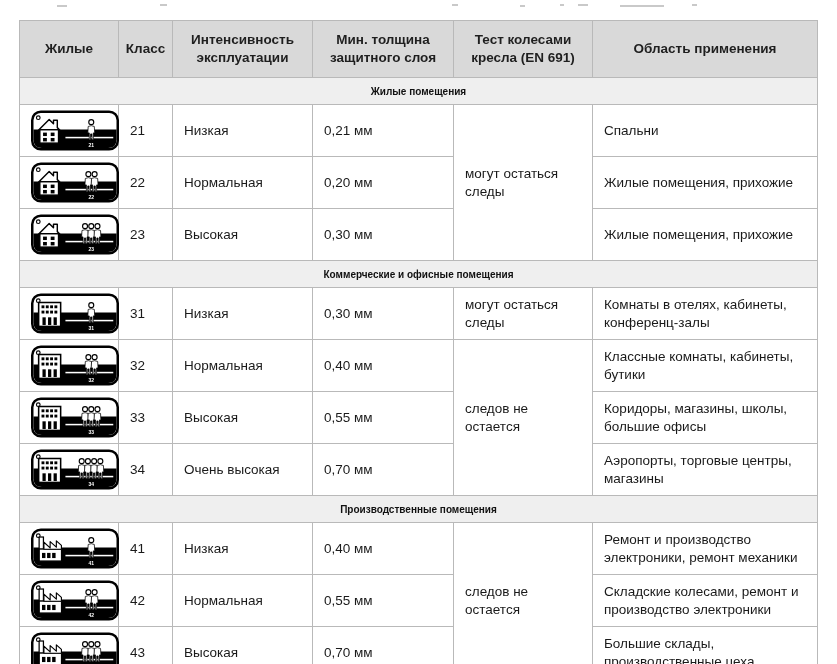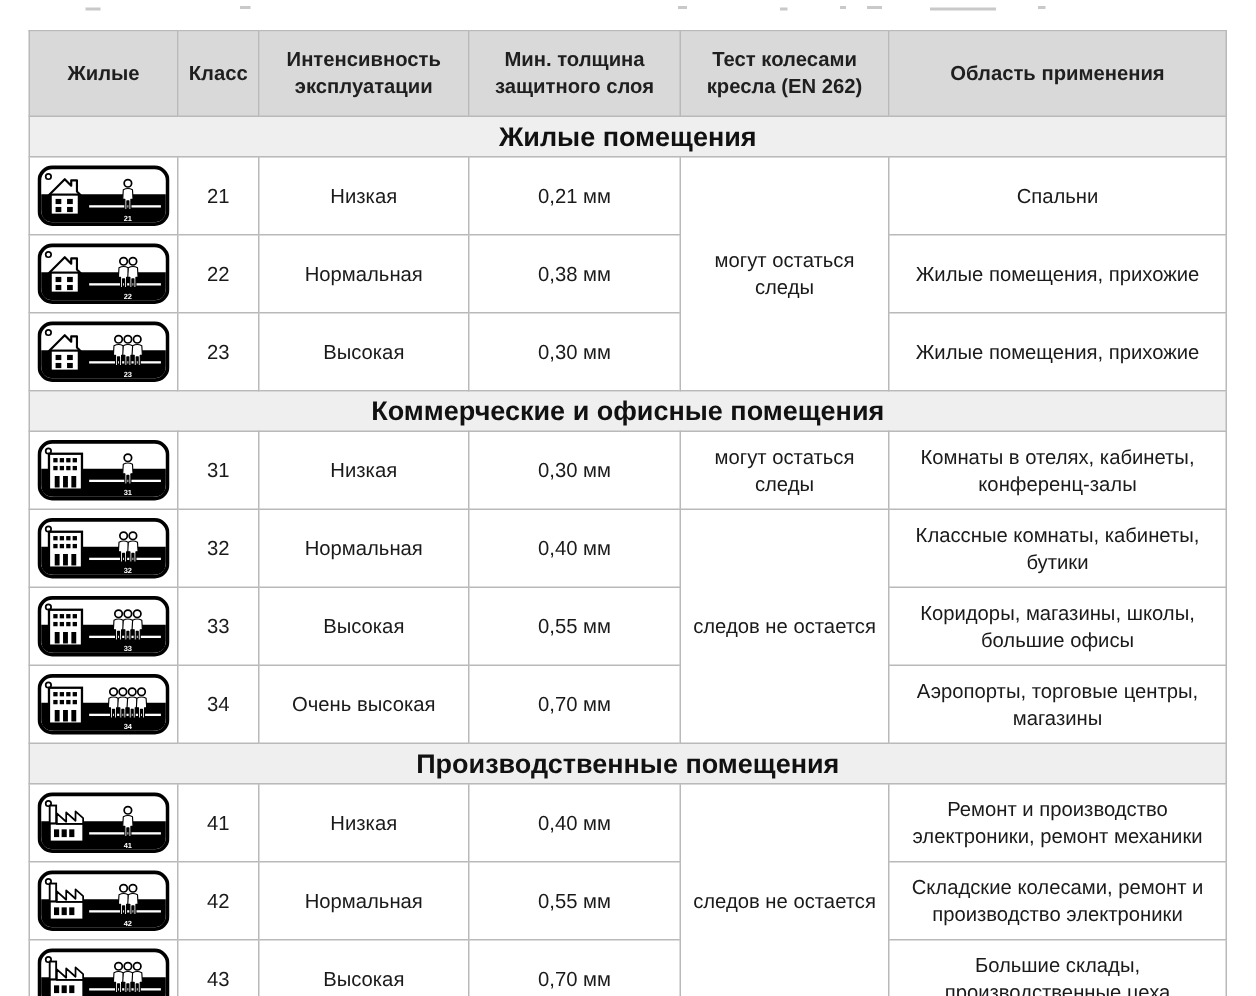--- a/index.html
+++ b/index.html
@@ -16,24 +16,24 @@
   col.c-intensity{width:140px;}
   col.c-thickness{width:141px;}
   col.c-test{width:139px;}
   col.c-app{width:225px;}
   th,td{border:1px solid #b9b9b9;vertical-align:middle;}
   th{
     background:#d9d9d9;height:52px;font-size:13.5px;font-weight:bold;
     text-align:center;padding:2px 6px;color:#1f1f1f;line-height:1.35;
   }
   tr.section td{
-    background:#efefef;height:22px;font-size:18px;font-weight:bold;
+    background:#efefef;height:22px;font-size:10px;font-weight:bold;
     text-align:center;padding:2px 4px;color:#111;
   }
-  tr.data td{height:47px;font-size:13.5px;text-align:center;padding:2px 1px;line-height:1.3;}
+  tr.data td{height:47px;font-size:13.5px;text-align:left;padding:2px 11px;line-height:1.3;}
   td.symbol-cell{padding:3px 4px;text-align:center;}
   td.symbol-cell svg{display:block;margin:0 auto;}
   td.app-cell{text-align:left;padding:4px 4px 4px 8px;margin-left:42px;}
   td.test-cell{line-height:1.45;}
 </style>
 </head>
 <body>
 
 <div class="artifact" style="left:57px;top:5px;width:10px;"></div>
 <div class="artifact" style="left:160px;top:4px;width:7px;"></div>
@@ -54,21 +54,21 @@
         <col class="c-test">
         <col class="c-app">
   </colgroup>
 
   <tbody>
         <tr>
     <th>Жилые</th>
     <th>Класс</th>
     <th>Интенсивность эксплуатации</th>
     <th>Мин. толщина защитного слоя</th>
-    <th>Тест колесами кресла (EN 262)</th>
+    <th>Тест колесами кресла (EN 691)</th>
     <th>Область применения</th>
   </tr>
 
   <tr class="section">
     <td colspan="6">Жилые помещения</td>
   </tr>
 
   <tr class="data">
     <td class="symbol-cell">
             <svg width="88" height="41" viewBox="0 0 92 42">
@@ -108,21 +108,21 @@
               <rect x="36" y="27.6" width="50" height="1.6" fill="#fff"></rect>
               <circle cx="60" cy="12.3" r="2.6" fill="#fff" stroke="#000" stroke-width="1.2"></circle>
               <path d="M 56.8,16.8 Q 60,15.1 63.2,16.8 L 63.6,23.5 L 62.1,23.5 L 62.1,30.6 L 60.7,30.6 L 60.7,24.6 L 59.3,24.6 L 59.3,30.6 L 57.9,30.6 L 57.9,23.5 L 56.4,23.5 Z" fill="#fff" stroke="#000" stroke-width="0.8" stroke-linejoin="round"></path>
               <circle cx="66.5" cy="12.3" r="2.6" fill="#fff" stroke="#000" stroke-width="1.2"></circle>
               <path d="M 63.3,16.8 Q 66.5,15.1 69.7,16.8 L 70.1,23.5 L 68.6,23.5 L 68.6,30.6 L 67.2,30.6 L 67.2,24.6 L 65.8,24.6 L 65.8,30.6 L 64.4,30.6 L 64.4,23.5 L 62.9,23.5 Z" fill="#fff" stroke="#000" stroke-width="0.8" stroke-linejoin="round"></path>
               <text x="63" y="38.4" font-size="5.2" font-weight="bold" fill="#fff" text-anchor="middle" font-family="Liberation Sans, sans-serif">22</text>
             </svg>
           </td>
     <td>22</td>
     <td>Нормальная</td>
-    <td>0,38 мм</td>
+    <td>0,20 мм</td>
     <td class="app-cell">Жилые помещения, прихожие</td>
   </tr>
   <tr class="data">
     <td class="symbol-cell">
             <svg width="88" height="41" viewBox="0 0 92 42">
               <rect x="1.3" y="1.3" width="89.4" height="39.4" rx="9" fill="#fff" stroke="#000" stroke-width="2.6"></rect>
               <path d="M2.6,20 H89.4 V30.7 Q89.4,39.4 80.7,39.4 H11.3 Q2.6,39.4 2.6,30.7 Z" fill="#000"></path>
               <circle cx="7.6" cy="7.6" r="1.9" fill="#fff" stroke="#000" stroke-width="1.2"></circle>
               <path d="M7,21.5 L19,9.5 L23.5,14 L23.5,10.3 L27.5,10.3 L27.5,18 L31,21.5 Z" fill="#fff" stroke="#000" stroke-width="1.5" stroke-linejoin="round"></path>
               <rect x="9.2" y="20.2" width="19.6" height="14" fill="#fff" stroke="#000" stroke-width="1.5"></rect>

